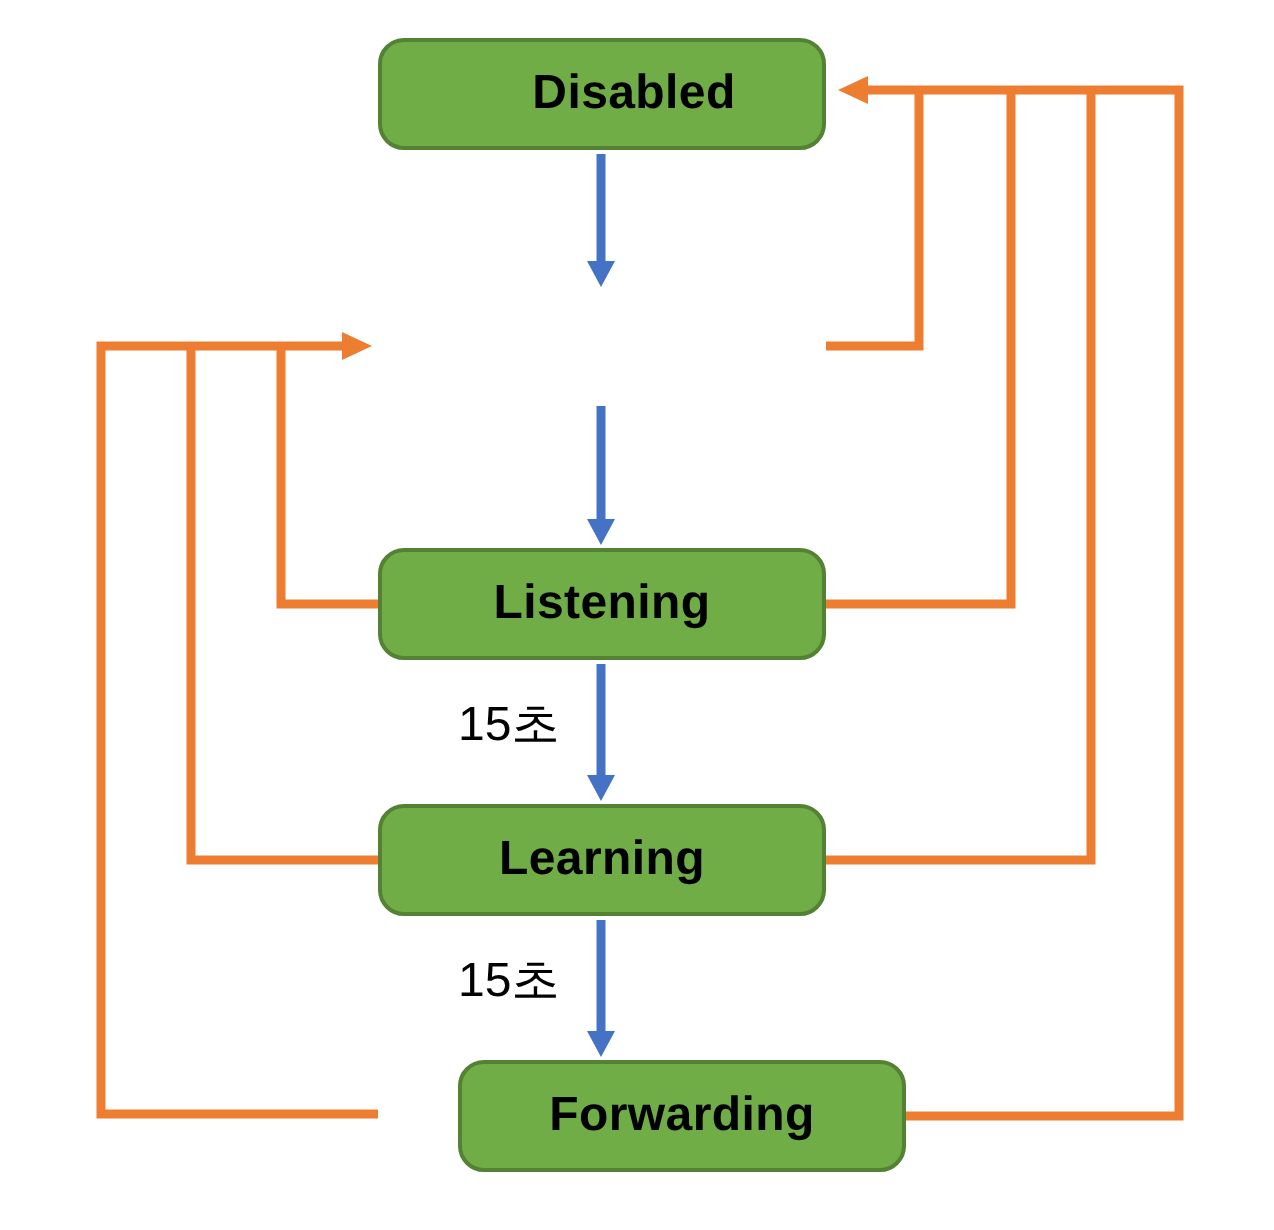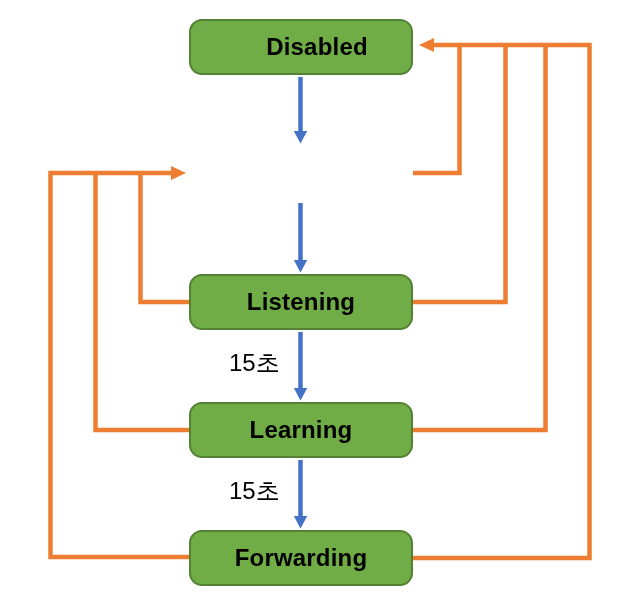--- a/index.html
+++ b/index.html
@@ -40,21 +40,21 @@
   .state-box .state-label {
     font-size: 24px;
     font-weight: bold;
     color: var(--text);
     letter-spacing: 0.2px;
   }
   .pos-0 { top: 19px; padding-left: 32px; }
   .pos-1 { top: 145px; }
   .pos-2 { top: 274px; align-items: center; }
   .pos-3 { top: 402px; }
-  .pos-4 { top: 530px; }
+  .pos-4 { top: 530px; margin-left: 40px; }
   .timer-label {
     position: absolute;
     font-size: 24px;
     color: var(--text);
     line-height: 28px;
     white-space: nowrap;
   }
   .timer-0 { left: 229px; top: 349px; }
   .timer-1 { left: 229px; top: 477px; }
 </style>

